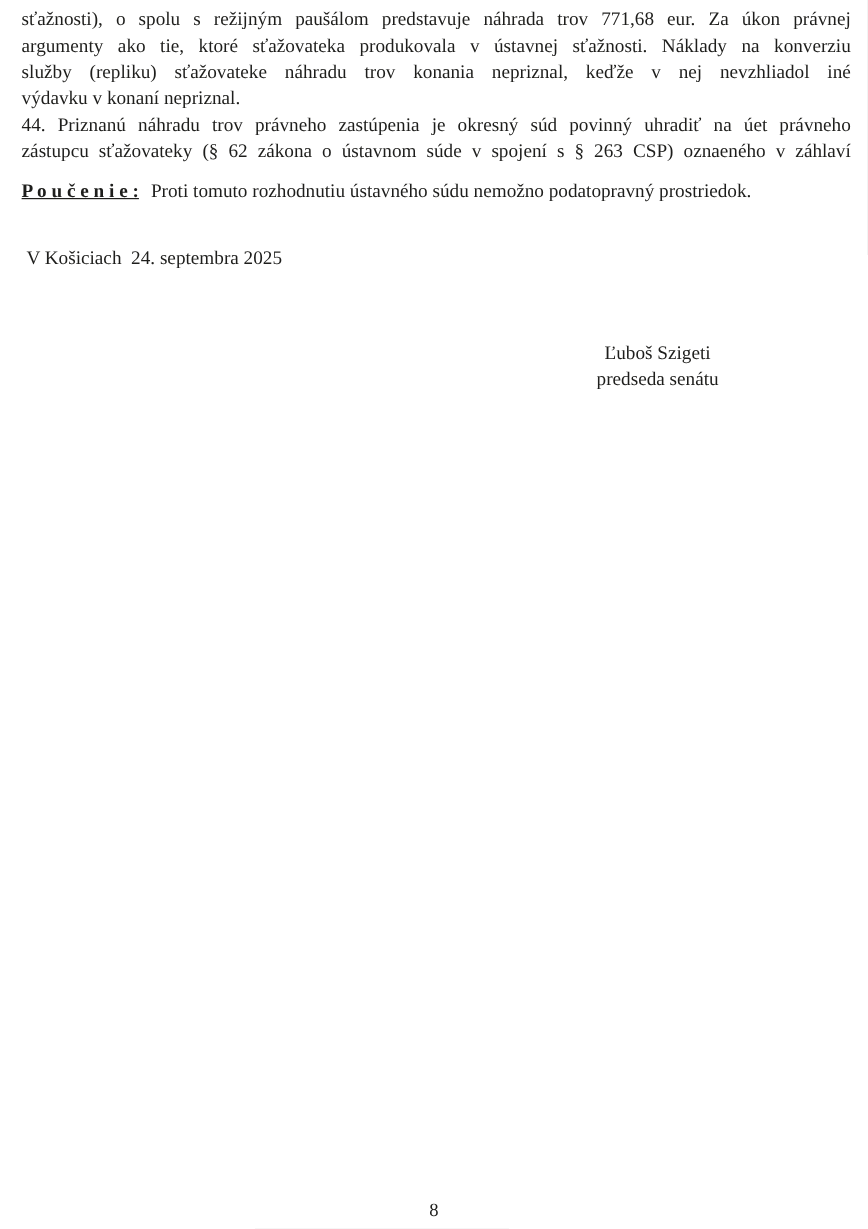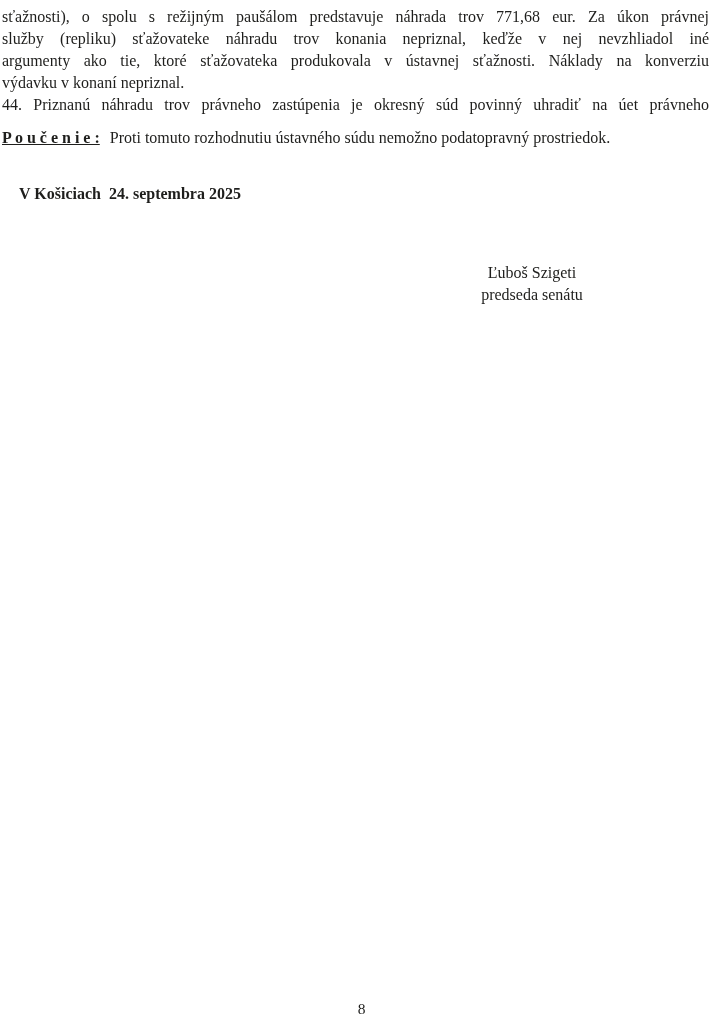--- a/index.html
+++ b/index.html
@@ -13,21 +13,21 @@
     height: 1024px;
     margin: 0 auto;
     background: #ffffff;
     color: #1e1e1c;
     font-family: "Liberation Serif", "DejaVu Serif", serif;
     font-size: 16px;
     line-height: 22px;
     overflow: hidden;
   }
   .content {
-    padding: 6px 14px 0 2px;
+    padding: 6px 14px 0 18px;
   }
   .para {
     margin: 0;
   }
   .para .line {
     display: block;
     text-align: justify;
     text-align-last: justify;
     white-space: normal;
   }
@@ -43,22 +43,22 @@
   }
   .poucenie-label {
     font-weight: bold;
     text-decoration: underline;
   }
   .poucenie-text {
     padding-left: 6px;
     margin-top: 48px;
   }
   .dateline {
-    margin: 34px 0 0 17px;
-    font-weight: bold;
+    margin: 34px 0 0 4px;
+    font-weight: normal;
     white-space: pre;
   }
   .signature {
     margin-top: 57px;
     margin-left: 430px;
     width: 200px;
     text-align: center;
     font-weight: normal;
   }
   .page-footer {
@@ -71,27 +71,28 @@
   }
 </style>
 </head>
 <body>
 
 <div class="page">
   <div class="content">
 
     <p class="para">
       <span class="line">sťažnosti), o spolu s režijným paušálom predstavuje náhrada trov 771,68 eur. Za úkon právnej</span>
+      <span class="line">argumenty ako tie, ktoré sťažovateka produkovala v ústavnej sťažnosti. Náklady na konverziu</span>
       <span class="line">služby (repliku) sťažovateke náhradu trov konania nepriznal, keďže v nej nevzhliadol iné</span>
-      <span class="line">argumenty ako tie, ktoré sťažovateka produkovala v ústavnej sťažnosti. Náklady na konverziu</span>
       <span class="line last">výdavku v konaní nepriznal.</span>
     </p>
 
     <p class="para para-44">
       <span class="line">44. Priznanú náhradu trov právneho zastúpenia je okresný súd povinný uhradiť na úet právneho</span>
+      <span class="line">zástupcu sťažovateky (§ 62 zákona o ústavnom súde v spojení s § 263 CSP) oznaeného v záhlaví</span>
     </p>
 
     <p class="poucenie">
       <span class="poucenie-label">P o u č e n i e :</span>
       <span class="poucenie-text">Proti tomuto rozhodnutiu ústavného súdu nemožno podatopravný prostriedok.</span>
     </p>
 
     <p class="dateline">V Košiciach  24. septembra 2025</p>
 
     <div class="signature">

